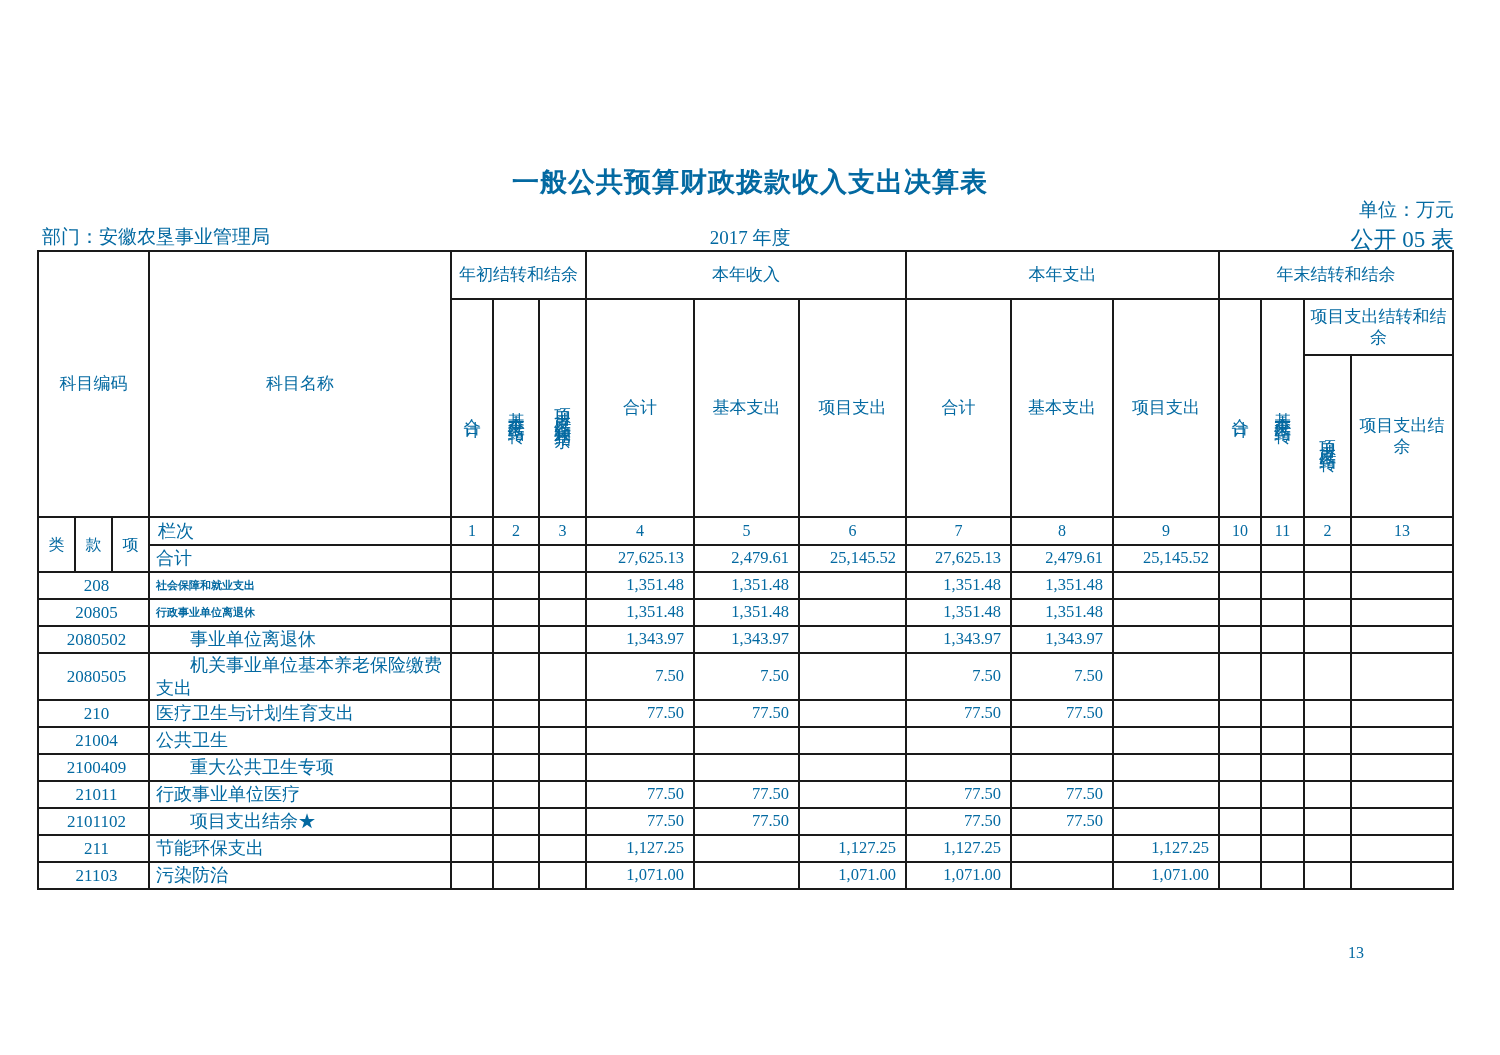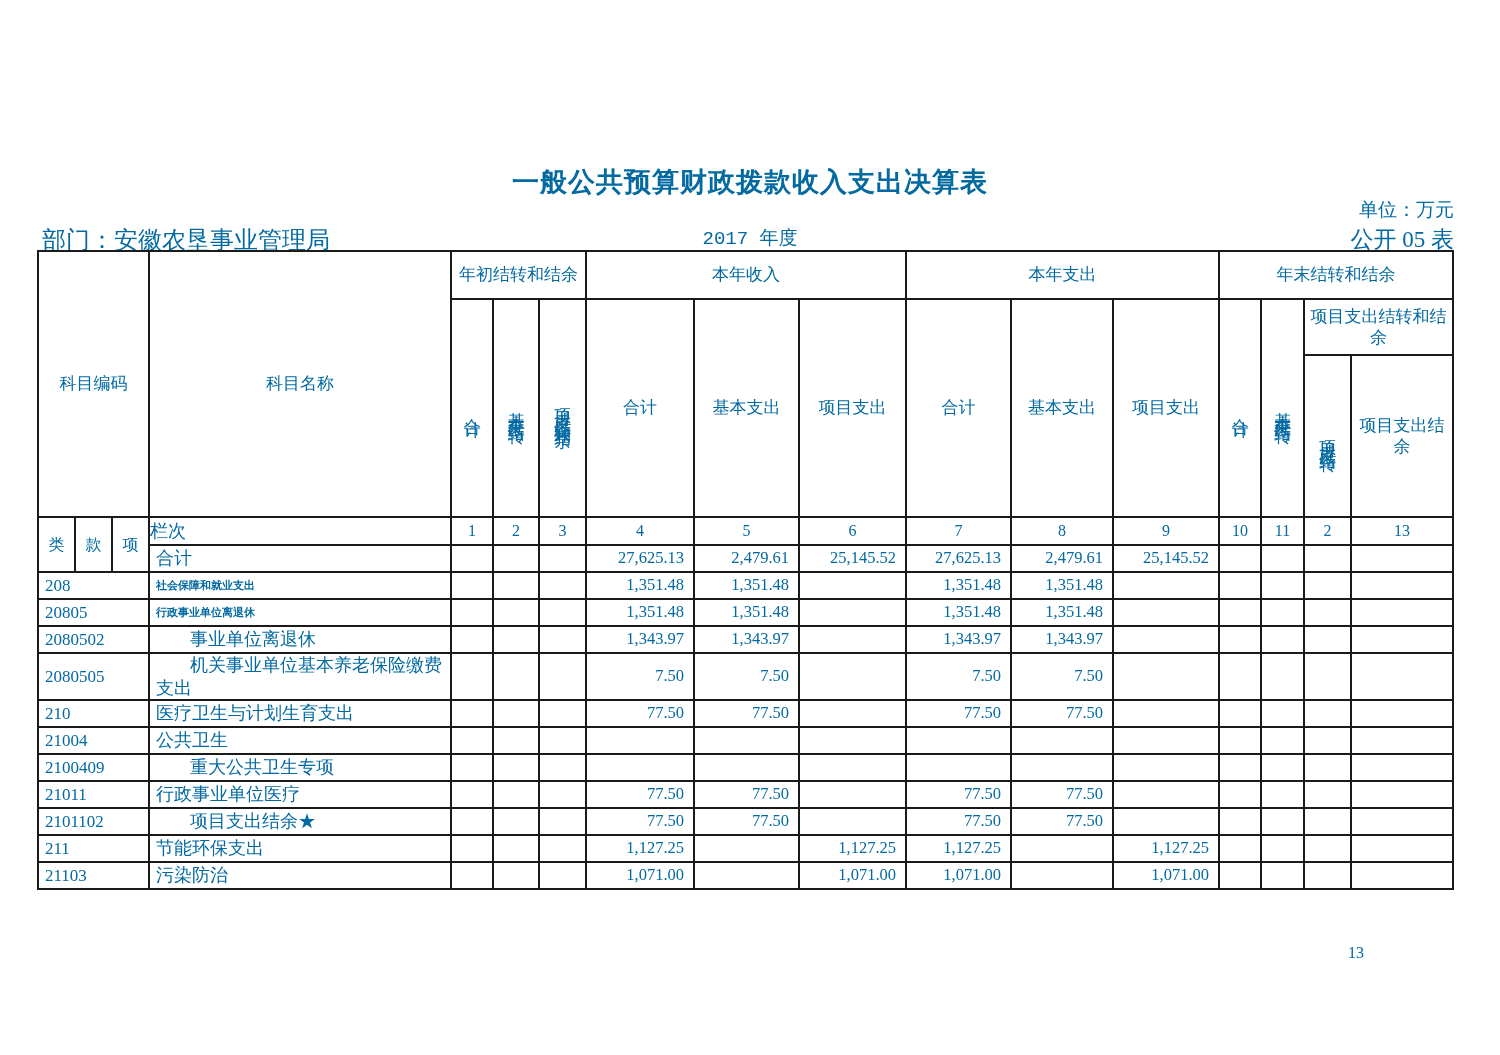--- a/index.html
+++ b/index.html
@@ -32,30 +32,29 @@
     position: absolute;
     top: 197px;
     right: 46px;
     font-size: 19px;
     margin-left: 28px;
   }
   .dept-label {
     position: absolute;
     top: 224px;
     left: 42px;
-    font-size: 24px;
+    font-size: 19px;
   }
   .year-label {
     position: absolute;
     top: 225px;
     left: 0;
     right: 0;
     text-align: center;
     font-size: 19px;
-    font-family: Liberation Mono, monospace;
   }
   .code-label {
     position: absolute;
     top: 224px;
     right: 46px;
     font-size: 23px;
   }
   table.budget-table {
     position: absolute;
     top: 250px;
@@ -77,24 +76,24 @@
   .hrow-a th { height: 46px; }
   .hrow-b th { height: 54px; }
   .hrow-c th { height: 148px; }
   th.vtext {
     writing-mode: vertical-lr;
     text-orientation: upright;
     letter-spacing: 3px;
     padding: 6px 0;
   }
   .lanci-row td { height: 26px; font-size: 16px; }
-  .lanci-row .name-cell { text-align: left; padding-left: 0; font-size: 18px; }
+  .lanci-row .name-cell { text-align: left; padding-left: 8px; font-size: 18px; }
   tbody td { height: 25px; }
   td.code-cell {
-    text-align: left;
+    text-align: center;
     padding-left: 6px;
     font-size: 17px;
   }
   td.name-cell {
     text-align: left;
     padding-left: 6px;
     font-size: 18px;
   }
   td.name-cell.style-bold {
     font-family: "Liberation Sans", sans-serif;

